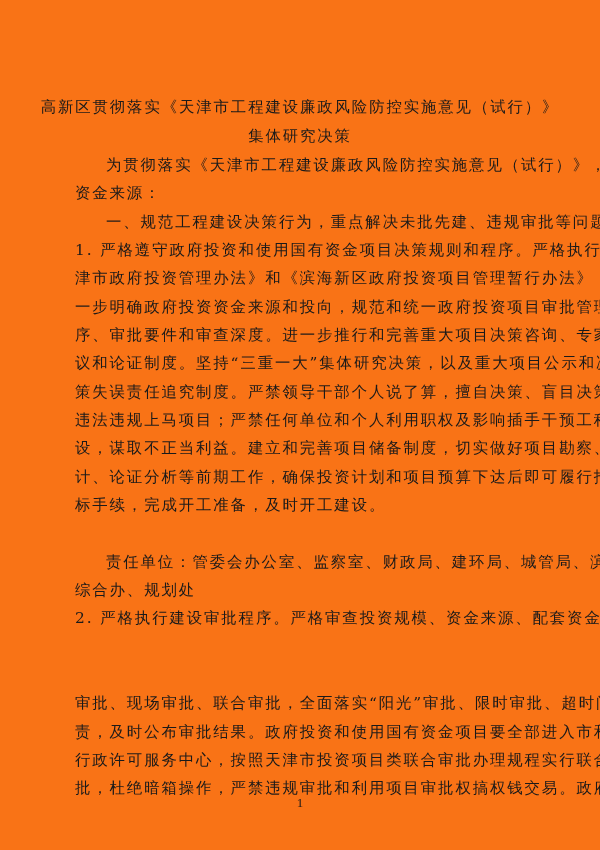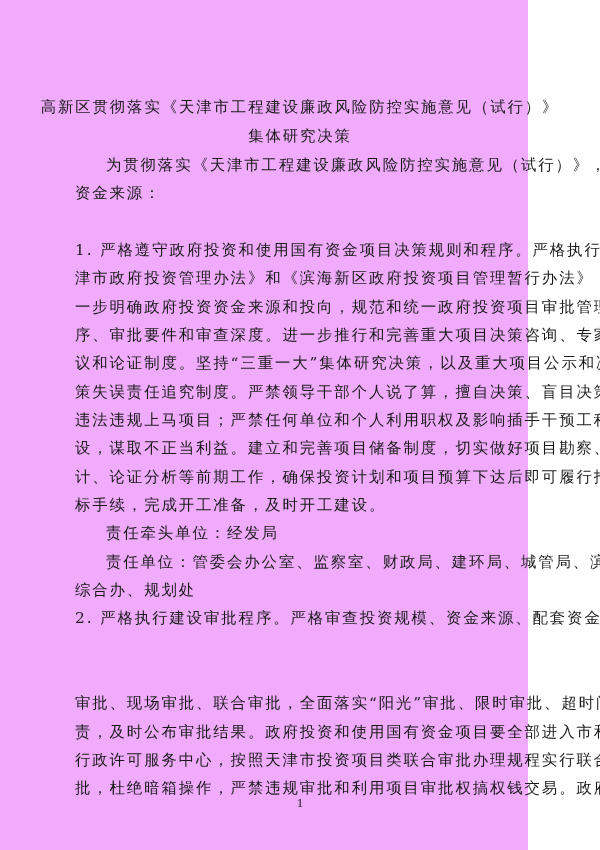--- a/index.html
+++ b/index.html
@@ -1,46 +1,46 @@
 <!DOCTYPE html>
 <html><head>
 <meta charset="utf-8">
 <style>
   html, body { margin: 0; padding: 0; background: #ffffff; }
   body { width: 600px; height: 850px; position: relative; overflow: hidden;
          font-family: "DejaVu Serif", "Liberation Serif", serif; color: #1a1a1a; }
-  .page { position: absolute; left: 0; top: 0; width: 528px; height: 850px; background: #f0abfc; }
+  .page { position: absolute; left: 0; top: 0; width: 600px; height: 850px; background: #f97316; }
   .line { position: absolute; left: 75px; width: 452px; font-size: 15.4px; line-height: 20px;
           white-space: nowrap; letter-spacing: 1.9px; }
   .center { left: 0; width: 600px; text-align: center; }
   .indent { left: 106px; width: 421px; }
   .justify { text-align: justify; text-align-last: justify; }
   .page-num { position: absolute; top: 795px; left: 0; width: 600px; text-align: center;
               font-size: 13px; font-family: "Liberation Serif", serif; }
 </style>
 </head>
 <body>
 
 <div class="page">
   <div class="line center" style="top:97px">高新区贯彻落实《天津市工程建设廉政风险防控实施意见（试行）》</div>
   <div class="line center" style="top:126px">集体研究决策</div>
 
   <div class="line indent justify" style="top:155px">为贯彻落实《天津市工程建设廉政风险防控实施意见（试行）》，具</div>
   <div class="line" style="top:183px">资金来源：</div>
+  <div class="line indent justify" style="top:212px">一、规范工程建设决策行为，重点解决未批先建、违规审批等问题</div>
   <div class="line justify" style="top:240px">1. 严格遵守政府投资和使用国有资金项目决策规则和程序。严格执行《天</div>
   <div class="line justify" style="top:268px">津市政府投资管理办法》和《滨海新区政府投资项目管理暂行办法》，进</div>
   <div class="line justify" style="top:297px">一步明确政府投资资金来源和投向，规范和统一政府投资项目审批管理程</div>
   <div class="line justify" style="top:325px">序、审批要件和审查深度。进一步推行和完善重大项目决策咨询、专家评</div>
   <div class="line justify" style="top:353px">议和论证制度。坚持“三重一大”集体研究决策，以及重大项目公示和决</div>
   <div class="line justify" style="top:382px">策失误责任追究制度。严禁领导干部个人说了算，擅自决策、盲目决策，</div>
   <div class="line justify" style="top:410px">违法违规上马项目；严禁任何单位和个人利用职权及影响插手干预工程建</div>
   <div class="line justify" style="top:438px">设，谋取不正当利益。建立和完善项目储备制度，切实做好项目勘察、设</div>
   <div class="line justify" style="top:467px">计、论证分析等前期工作，确保投资计划和项目预算下达后即可履行招投</div>
   <div class="line" style="top:495px">标手续，完成开工准备，及时开工建设。</div>
-  <div class="line indent" style="top:523px">责任牵头单位：经发局</div>
   <div class="line indent justify" style="top:552px">责任单位：管委会办公室、监察室、财政局、建环局、城管局、滨海</div>
   <div class="line" style="top:580px">综合办、规划处</div>
   <div class="line justify" style="top:608px">2. 严格执行建设审批程序。严格审查投资规模、资金来源、配套资金落</div>
   <div class="line justify" style="top:693px">审批、现场审批、联合审批，全面落实“阳光”审批、限时审批、超时问</div>
   <div class="line justify" style="top:722px">责，及时公布审批结果。政府投资和使用国有资金项目要全部进入市和区</div>
   <div class="line justify" style="top:750px">行政许可服务中心，按照天津市投资项目类联合审批办理规程实行联合审</div>
   <div class="line justify" style="top:778px">批，杜绝暗箱操作，严禁违规审批和利用项目审批权搞权钱交易。政府职</div>
 
   <div class="page-num">1</div>
 </div>

